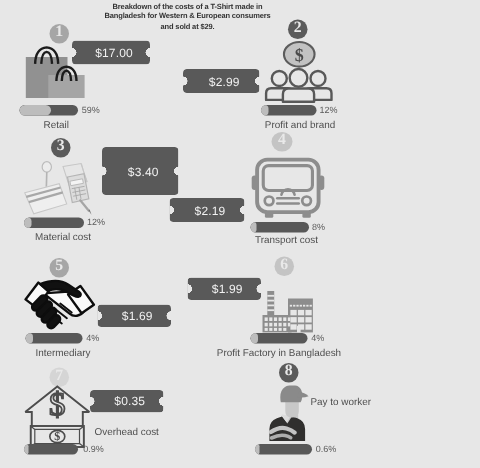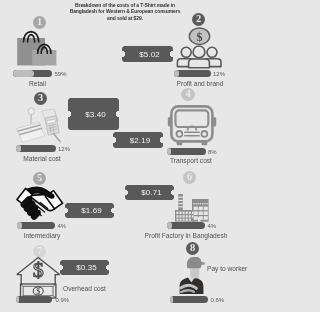--- a/index.html
+++ b/index.html
@@ -38,20 +38,23 @@
     <g fill="none" stroke="#1c1c1c" stroke-width="1.6" stroke-linecap="butt">
       <path d="M9.4 14.6 Q9.7 4.2 17.1 3.6 Q24.5 4.2 24.8 14.6"></path>
       <path d="M13.5 14.6 Q13.8 6.9 17.1 6.6 Q20.4 6.9 20.7 14.6"></path>
     </g>
     <path d="M18.2 22.0 H42.4 V37.4 H18.2 Z" fill="#a5a5a5"></path>
     <g fill="none" stroke="#1c1c1c" stroke-width="1.6" stroke-linecap="butt">
       <path d="M23.6 26.0 Q23.8 17.0 30.3 16.4 Q36.8 17.0 37.0 26.0"></path>
       <path d="M27.2 26.0 Q27.4 19.4 30.3 19.1 Q33.2 19.4 33.4 26.0"></path>
     </g>
   </svg>
+  <div class="tag" style="left:48px;top:27px;width:52px;height:16px">
+    <span>$17.00</span>
+  </div>
   <div class="bar" style="left:13px;top:70px;width:39px">
       <i style="width:21px"></i>
     </div>
   <div class="pct" style="left:54.5px;top:70.5px">59%</div>
   <div class="cap" style="left:12.5px;top:79.5px;width:50px;text-align:center">Retail</div>
 
   <div class="badge b-dark" style="left:192px;top:13px;width:13px;height:13px">2</div>
   <svg class="ico" style="left:188px;top:27px" width="24" height="19" viewBox="0 0 24 19">
     <ellipse cx="11.5" cy="9.2" rx="10.2" ry="8.2" fill="#c2c2c2" stroke="#5c5c5c" stroke-width="1.4"></ellipse>
     <text x="11.5" y="13.8" text-anchor="middle" font-family="Liberation Serif, serif" font-size="12" font-weight="bold" fill="#4a4a4a">$</text>
@@ -60,21 +63,21 @@
     <g fill="#e7e7e7" stroke="#585858" stroke-width="1.6" stroke-linejoin="round">
       <circle cx="11.2" cy="7.3" r="5.0"></circle>
       <path d="M2.4 21.6 v-4.4 q0-3.4 3.4-3.4 h11.0 q3.4 0 3.4 3.4 v4.4 Z"></path>
       <circle cx="37" cy="7.3" r="5.0"></circle>
       <path d="M28.2 21.6 v-4.4 q0-3.4 3.4-3.4 h11.0 q3.4 0 3.4 3.4 v4.4 Z"></path>
       <circle cx="24" cy="6.9" r="5.9"></circle>
       <path d="M13.6 22.8 v-5.0 q0-3.8 3.8-3.8 h13.2 q3.8 0 3.8 3.8 v5.0 Z"></path>
     </g>
   </svg>
   <div class="tag" style="left:122px;top:46px;width:51px;height:16px">
-    <span>$5.02</span>
+    <span>$2.99</span>
   </div>
   <div class="bar" style="left:174px;top:70px;width:37px">
       <i style="width:5px"></i>
     </div>
   <div class="pct" style="left:213px;top:70.5px">12%</div>
   <div class="cap" style="left:160px;top:79.5px;width:80px;text-align:center">Profit and brand</div>
 
   <div class="badge b-dark" style="left:34px;top:92px;width:13px;height:13px">3</div>
   <svg class="ico" style="left:14px;top:104px" width="50" height="42" viewBox="0 0 50 42">
     <g>
@@ -213,21 +216,21 @@
       <rect x="20.6" y="19.4" width="4.2" height="3.6"></rect>
         <rect x="25.6" y="19.4" width="4.2" height="3.6"></rect>
       <rect x="30.6" y="19.4" width="4.2" height="3.6"></rect>
       <rect x="20.6" y="24.2" width="4.2" height="3.6"></rect>
         <rect x="25.6" y="24.2" width="4.2" height="3.6"></rect>
       <rect x="30.6" y="24.2" width="4.2" height="3.6"></rect>
       <rect x="25.0" y="25.2" width="2.4" height="4.4"></rect>
     </g>
   </svg>
   <div class="tag" style="left:125px;top:185px;width:49px;height:15px">
-    <span>$0.71</span>
+    <span>$1.99</span>
   </div>
   <div class="bar" style="left:167px;top:222px;width:38px">
       <i style="width:5px"></i>
     </div>
   <div class="pct" style="left:207.5px;top:222.5px">4%</div>
   <div class="cap" style="left:136px;top:232px;width:100px;text-align:center">Profit Factory in Bangladesh</div>
 
   <div class="badge b-xlight" style="left:33px;top:245px;width:13px;height:13px">7</div>
   <svg class="ico" style="left:15px;top:255px" width="46" height="46" viewBox="0 0 46 46">
     <g fill="none" stroke="#4d4d4d" stroke-width="1.3" stroke-linejoin="miter">

